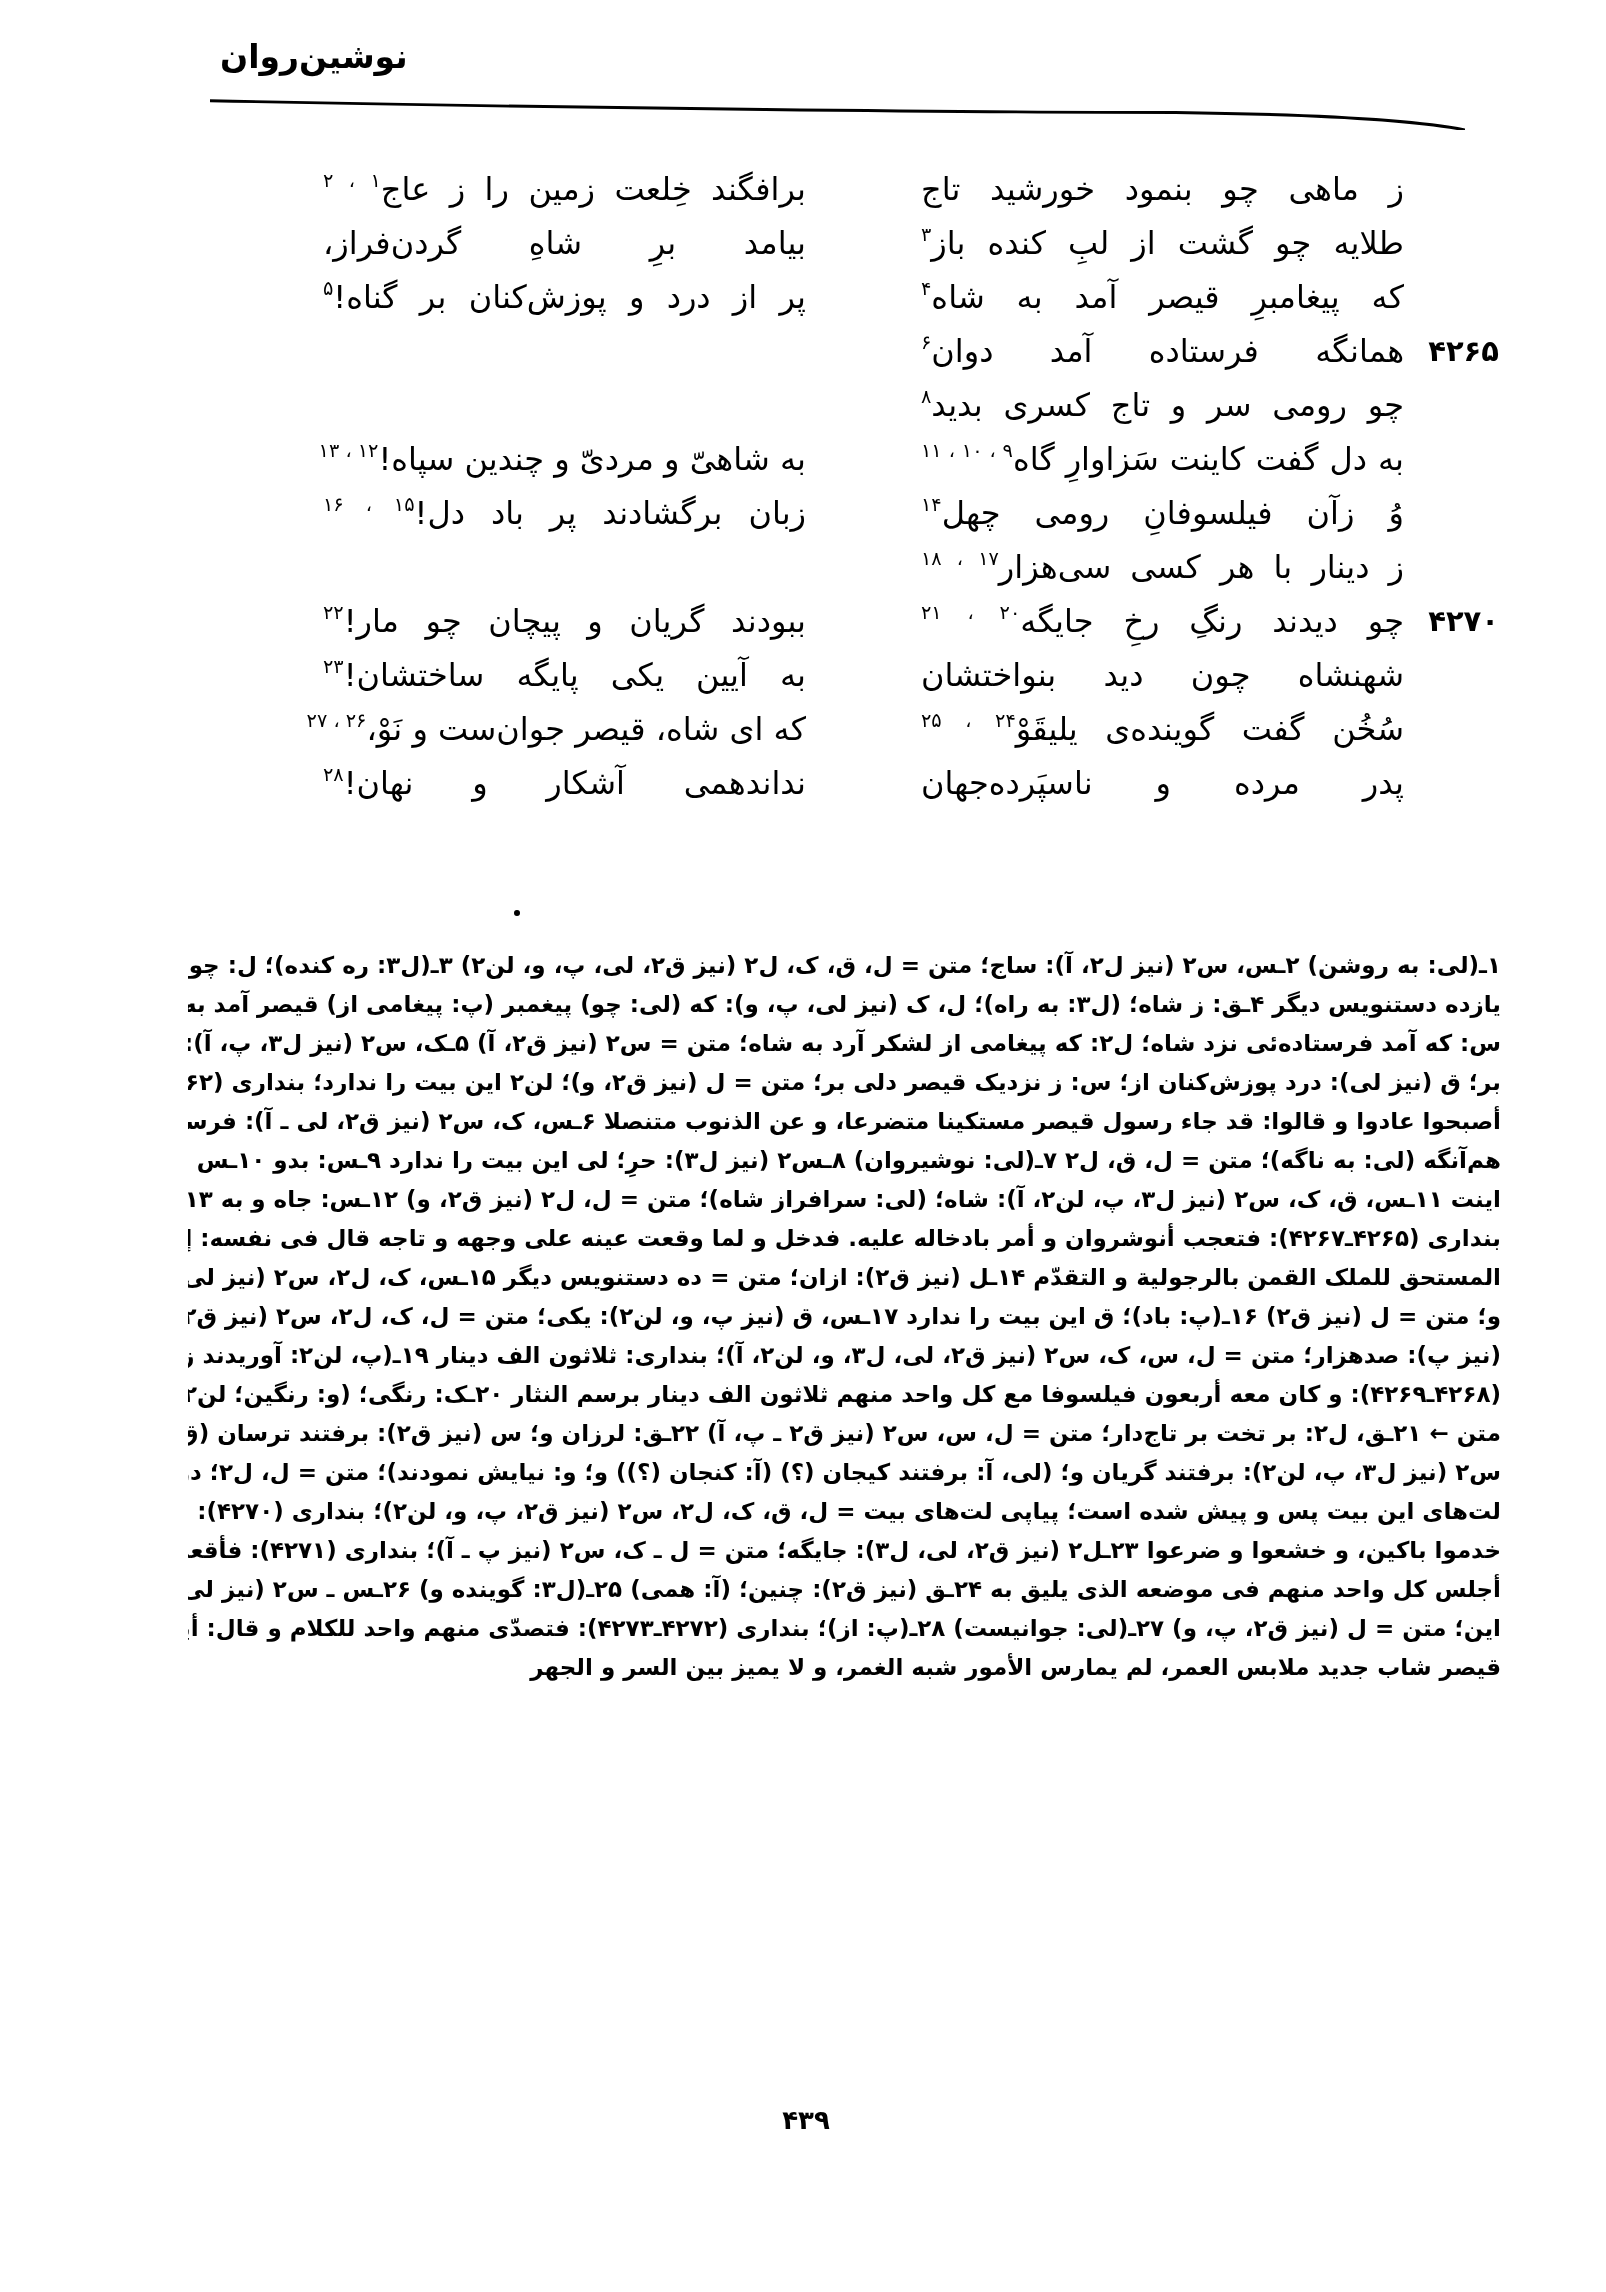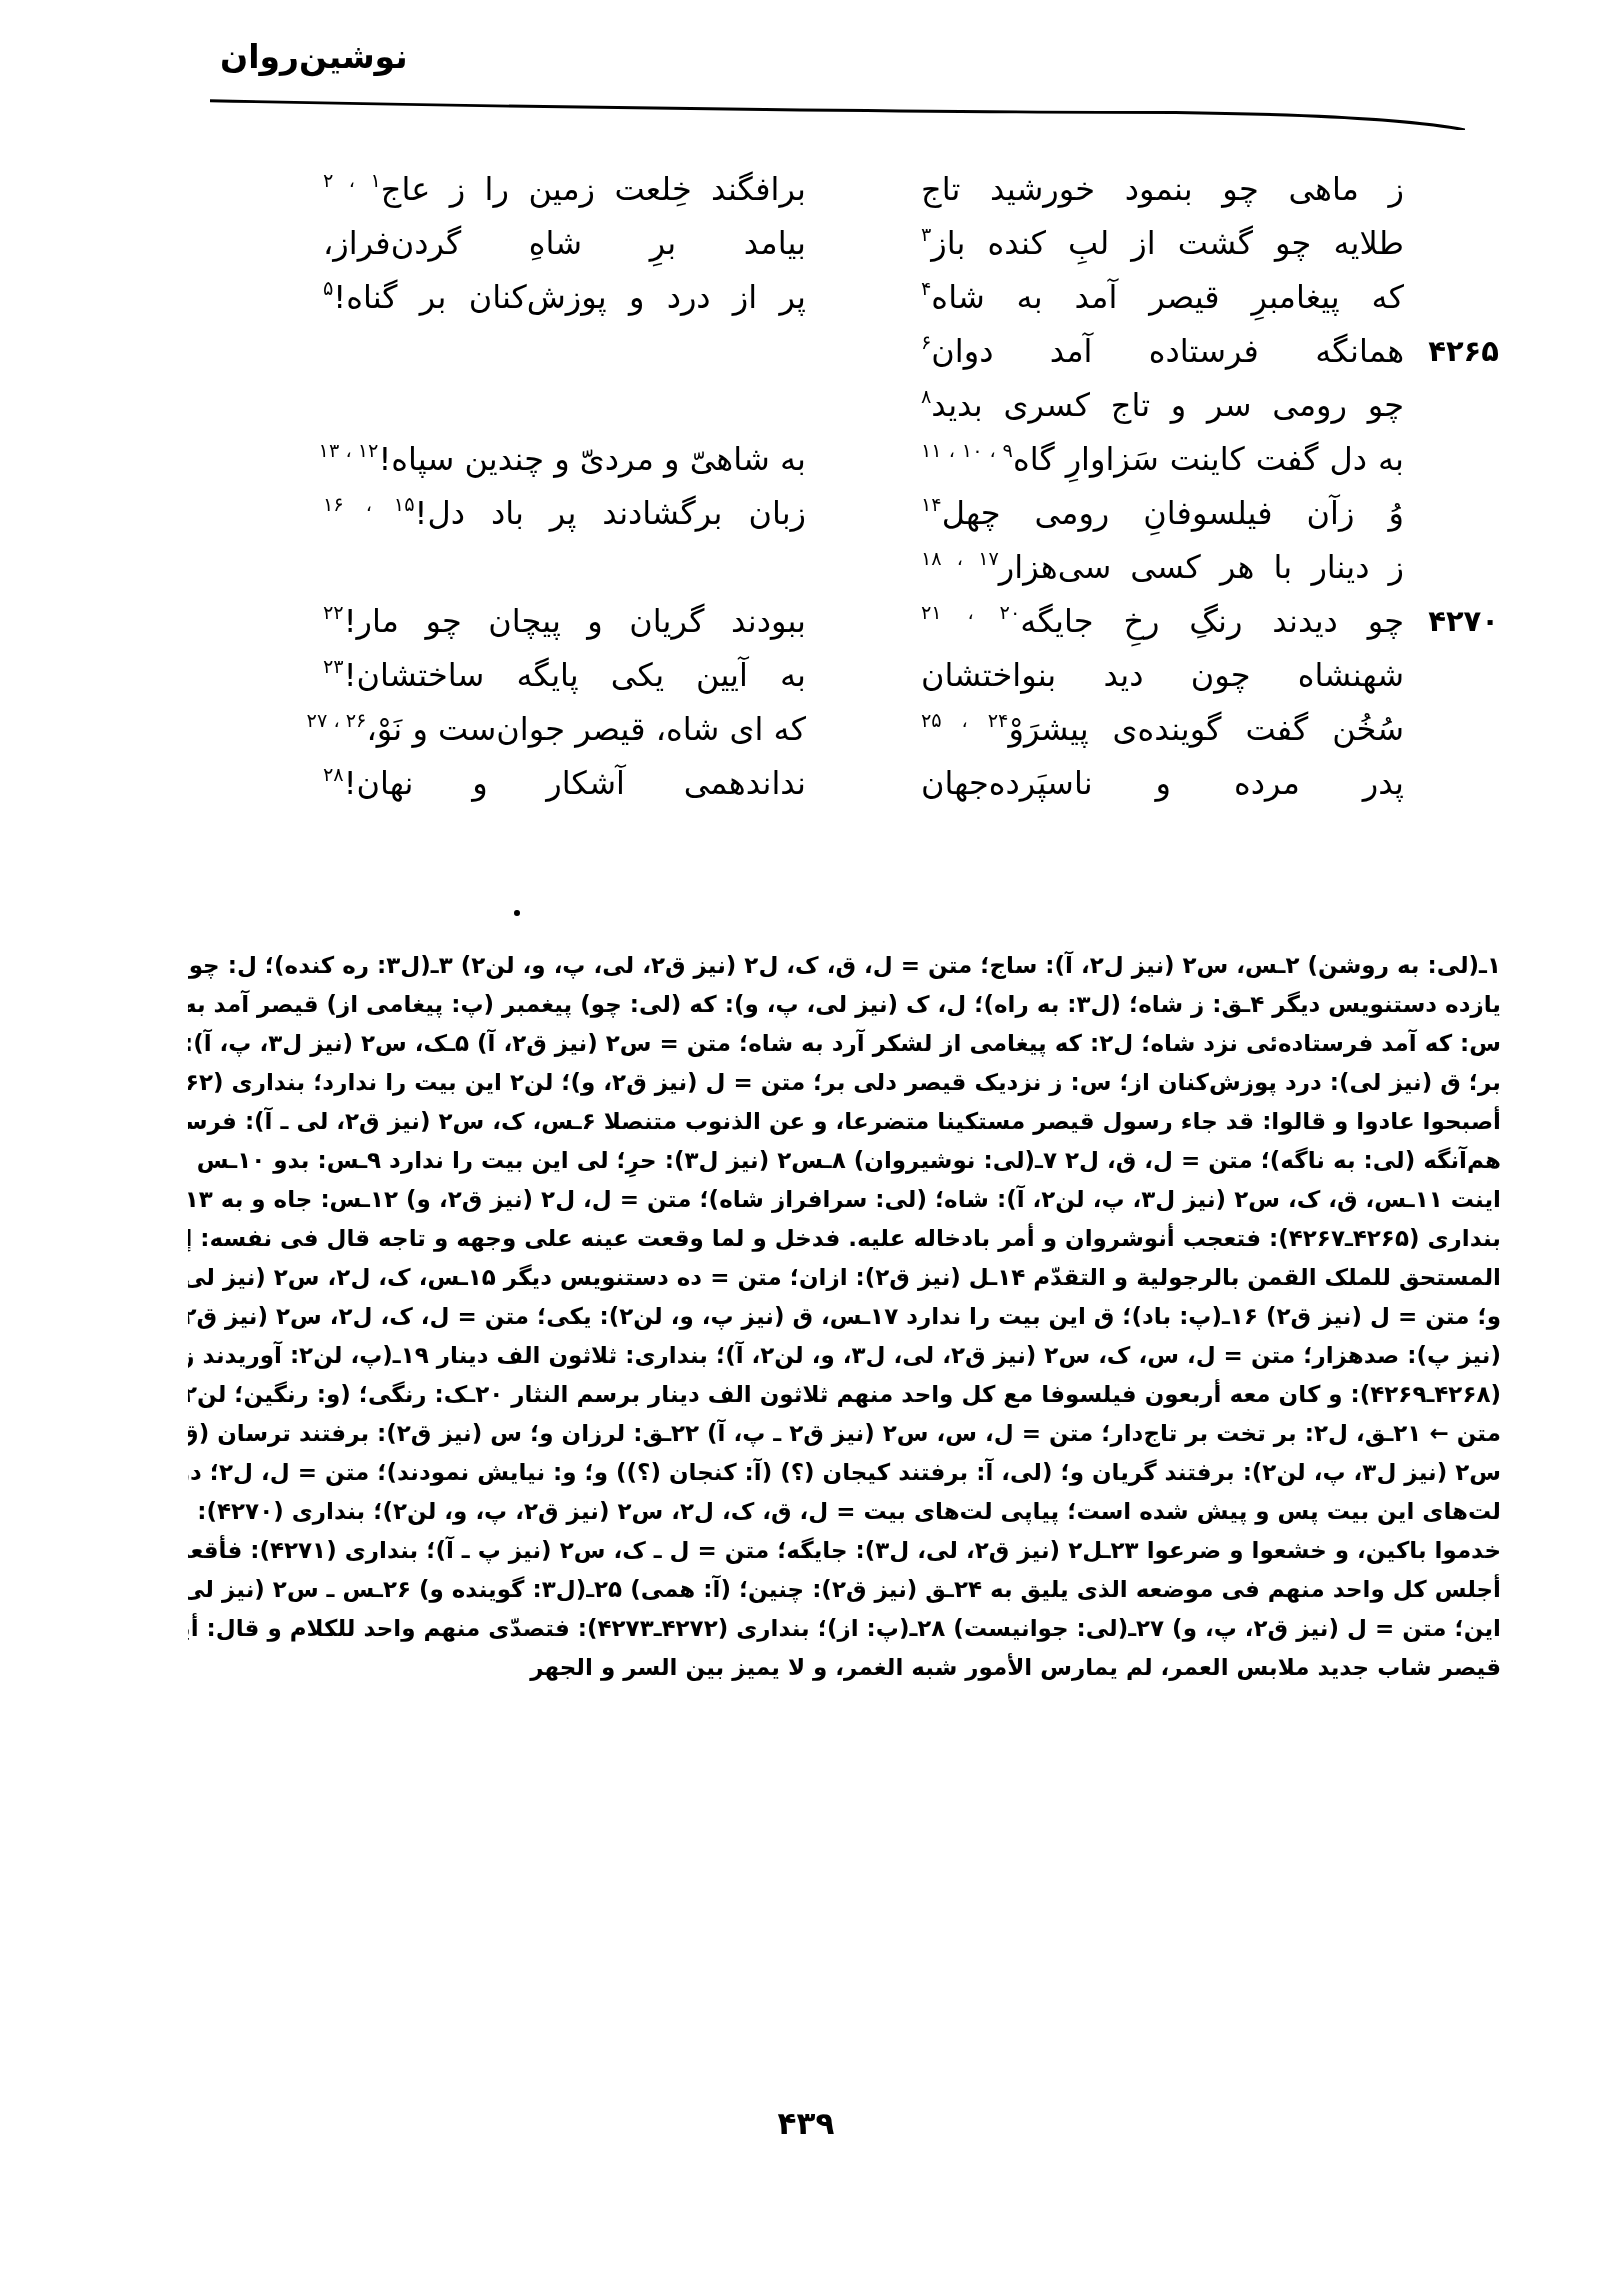--- a/index.html
+++ b/index.html
@@ -38,21 +38,21 @@
   }
   .footnotes {
     position: absolute; top: 946px; left: 188px; width: 1313px;
     direction: rtl; font-size: 23px; font-weight: bold;
     line-height: 39px; text-align: justify;
   }
   .fn-line { white-space: nowrap; overflow: hidden; text-align: justify; text-align-last: justify; height: 39px; }
   .fn-line.last { text-align-last: right; }
   .page-number {
     position: absolute; top: 2105px; left: 772px; width: 68px;
-    text-align: center; font-size: 31px; font-weight: bold;
+    text-align: center; font-size: 26px; font-weight: bold;
   }
 </style>
 </head>
 <body>
 
 <div class="running-head">نوشین‌روان</div>
 
 <svg class="head-rule" viewBox="0 0 1300 40" preserveAspectRatio="none">
   <path d="M0,10 C400,18 800,22 1000,22 C1150,24 1250,30 1300,40" stroke="#000" stroke-width="3" fill="none"></path>
 </svg>
@@ -100,21 +100,21 @@
     <div class="hemistich"><span>چو دیدند رنگِ رخِ جایگه</span><sup>۲۰ ، ۲۱</sup></div>
     <div class="hemistich"><span>ببودند گریان و پیچان چو مار!</span><sup>۲۲</sup></div>
   </div>
   <div class="couplet-row">
     <span class="verse-number"></span>
     <div class="hemistich"><span>شهنشاه چون دید بنواختشان</span><sup></sup></div>
     <div class="hemistich"><span>به آیین یکی پایگه ساختشان!</span><sup>۲۳</sup></div>
   </div>
   <div class="couplet-row">
     <span class="verse-number"></span>
-    <div class="hemistich"><span>سُخُن گفت گوینده‌ی پیشرَوْ</span><sup>۲۴ ، ۲۵</sup></div>
+    <div class="hemistich"><span>سُخُن گفت گوینده‌ی یلیقَوْ</span><sup>۲۴ ، ۲۵</sup></div>
     <div class="hemistich"><span>که ای شاه، قیصر جوان‌ست و نَوْ،</span><sup>۲۶ ، ۲۷</sup></div>
   </div>
   <div class="couplet-row">
     <span class="verse-number"></span>
     <div class="hemistich"><span>پدر مرده و ناسپَرده‌جهان</span><sup></sup></div>
     <div class="hemistich"><span>نداندهمی آشکار و نهان!</span><sup>۲۸</sup></div>
   </div>
 </div>
 
 <div class="dot"></div>

